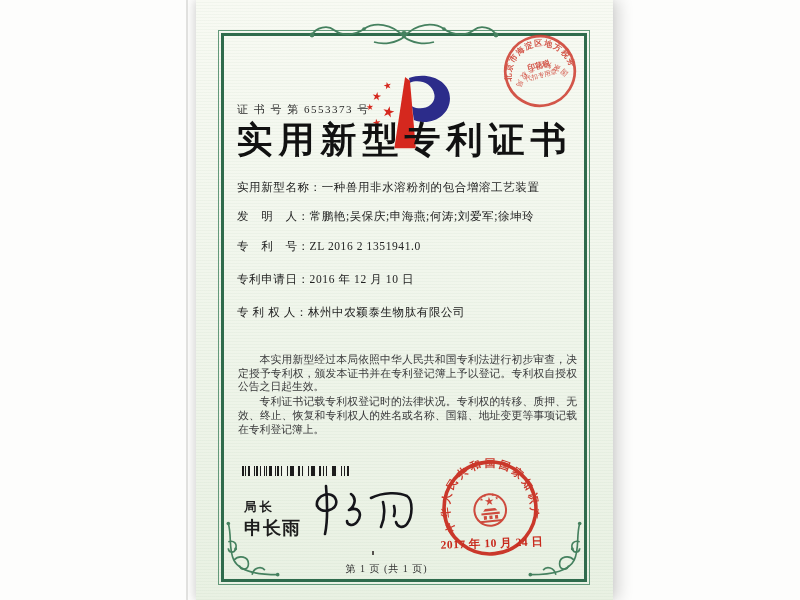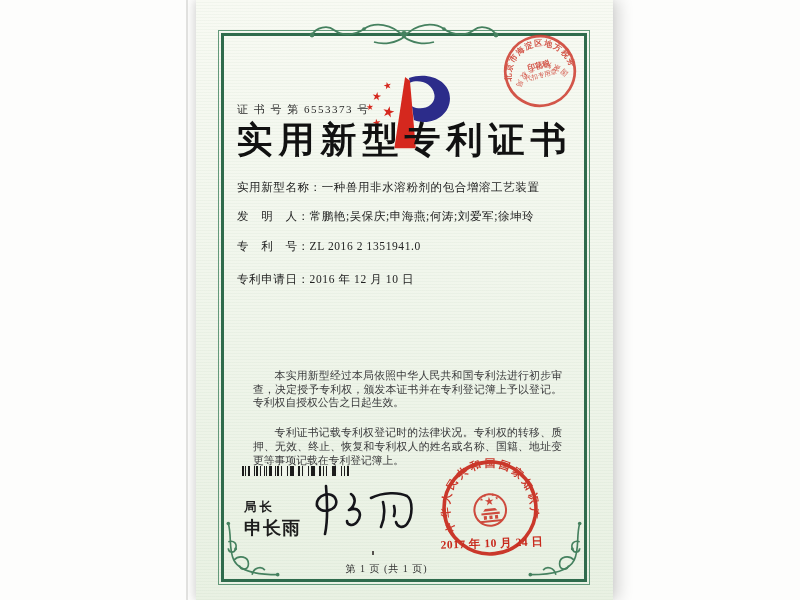--- a/index.html
+++ b/index.html
@@ -43,21 +43,21 @@
     font-size:36px;font-weight:bold;letter-spacing:6px;color:#111;
   }
   .field-line{
     position:absolute;left:41px;width:345px;
     font-size:11.5px;letter-spacing:.6px;color:#222;white-space:nowrap;
   }
   .body-text{
     position:absolute;left:41px;top:353px;width:341px;
     font-size:10.8px;line-height:13.7px;color:#38383a;text-align:justify;
   }
-  .body-text p{margin:16px;text-indent:2em;}
+  .body-text p{margin:1px;text-indent:2em;font-family:Liberation Mono, monospace;}
   .barcode{
     position:absolute;left:46px;top:466px;width:108px;height:10px;
     background-image:
       repeating-linear-gradient(90deg, transparent 0 8px, #f1f5ec 8px 11px),
       repeating-linear-gradient(90deg,#1c1c1c 0 1px, transparent 1px 3px),
       repeating-linear-gradient(90deg,#1c1c1c 0 2px, transparent 2px 7px);
   }
   .signer-title{
     position:absolute;left:48px;top:499px;
     font-size:12.5px;font-weight:bold;letter-spacing:3px;color:#1d1d1d;
@@ -154,20 +154,21 @@
       <use href="#star" transform="translate(13,50) scale(4.2) rotate(-10)"></use>
     </g>
   </svg>
 
   <div class="cert-title">实用新型专利证书</div>
 
   <div class="field-line" style="top:180px">实用新型名称：一种兽用非水溶粉剂的包合增溶工艺装置</div>
   <div class="field-line" style="top:209px">发　明　人：常鹏艳;吴保庆;申海燕;何涛;刘爱军;徐坤玲</div>
   <div class="field-line" style="top:239px">专　利　号：ZL 2016 2 1351941.0</div>
   <div class="field-line" style="top:272px">专利申请日：2016 年 12 月 10 日</div>
+  <div class="field-line" style="top:305px">专 利 权 人：林州中农颖泰生物肽有限公司</div>
 
   <div class="body-text">
     <p>本实用新型经过本局依照中华人民共和国专利法进行初步审查，决定授予专利权，颁发本证书并在专利登记簿上予以登记。专利权自授权公告之日起生效。</p>
     <p>专利证书记载专利权登记时的法律状况。专利权的转移、质押、无效、终止、恢复和专利权人的姓名或名称、国籍、地址变更等事项记载在专利登记簿上。</p>
   </div>
 
   <div class="barcode"></div>
 
   <div class="signer-title">局长</div>
   <div class="signer-name">申长雨</div>

